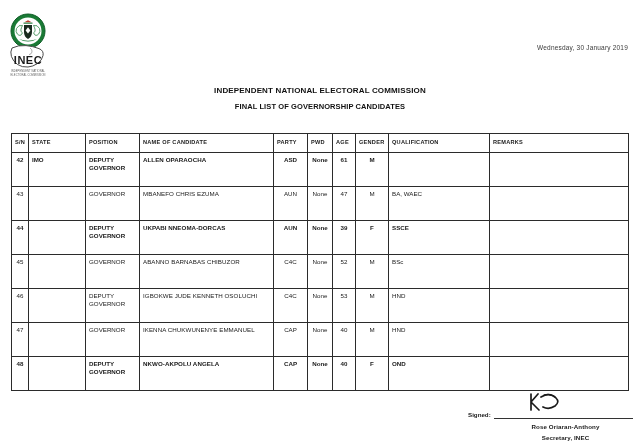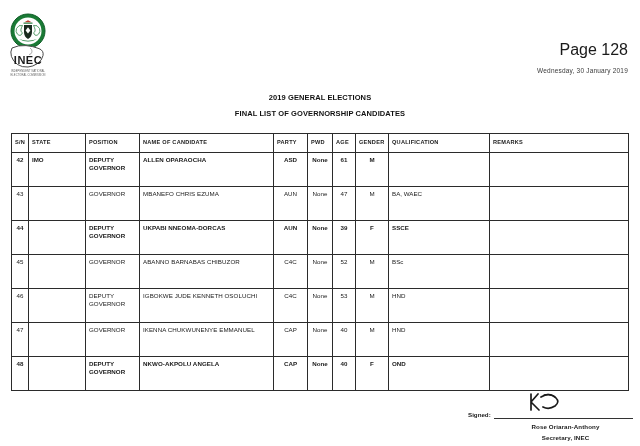--- a/index.html
+++ b/index.html
@@ -177,21 +177,20 @@
     font-weight: bold;
     color: #1a1a1a;
     letter-spacing: .1px;
     margin-top: 4px;
   }
 </style>
 </head>
 <body>
 
 <div class="page-meta">
-  <div>Page 128</div>
   <div class="page-date">Wednesday, 30 January 2019</div>
 </div>
 
 <div class="logo-wrap">
   <div class="logo">
     <svg width="56" height="70" viewBox="0 0 56 70" xmlns="http://www.w3.org/2000/svg">
 
       <circle cx="28" cy="19" r="17" fill="#1a7a35" stroke="#0d5c25" stroke-width="1"></circle>
       <circle cx="28" cy="19" r="13.5" fill="#ffffff"></circle>
 
@@ -211,21 +210,21 @@
 
       <text x="28" y="52" font-family="'Liberation Sans', sans-serif" font-size="11" font-weight="bold" fill="#1a1a1a" text-anchor="middle" letter-spacing=".5">INEC</text>
 
       <text x="28" y="60" font-family="'Liberation Sans', sans-serif" font-size="2.6" fill="#5a5a5a" text-anchor="middle" letter-spacing=".1">INDEPENDENT     NATIONAL</text>
       <text x="28" y="63.5" font-family="'Liberation Sans', sans-serif" font-size="2.6" fill="#5a5a5a" text-anchor="middle" letter-spacing=".1">ELECTORAL     COMMISSION</text>
     </svg>
   </div>
 </div>
 
 <div class="titles">
-  <div class="t2">2019 GENERAL ELECTIONS</div>
+  <div class="t1">INDEPENDENT NATIONAL ELECTORAL COMMISSION</div>
   <div class="t3">FINAL LIST OF GOVERNORSHIP CANDIDATES</div>
 </div>
 
 <div class="table-wrap">
   <table class="candidates">
     <colgroup>
       <col class="w-sn">
         <col class="w-state">
         <col class="w-position">
         <col class="w-name">

